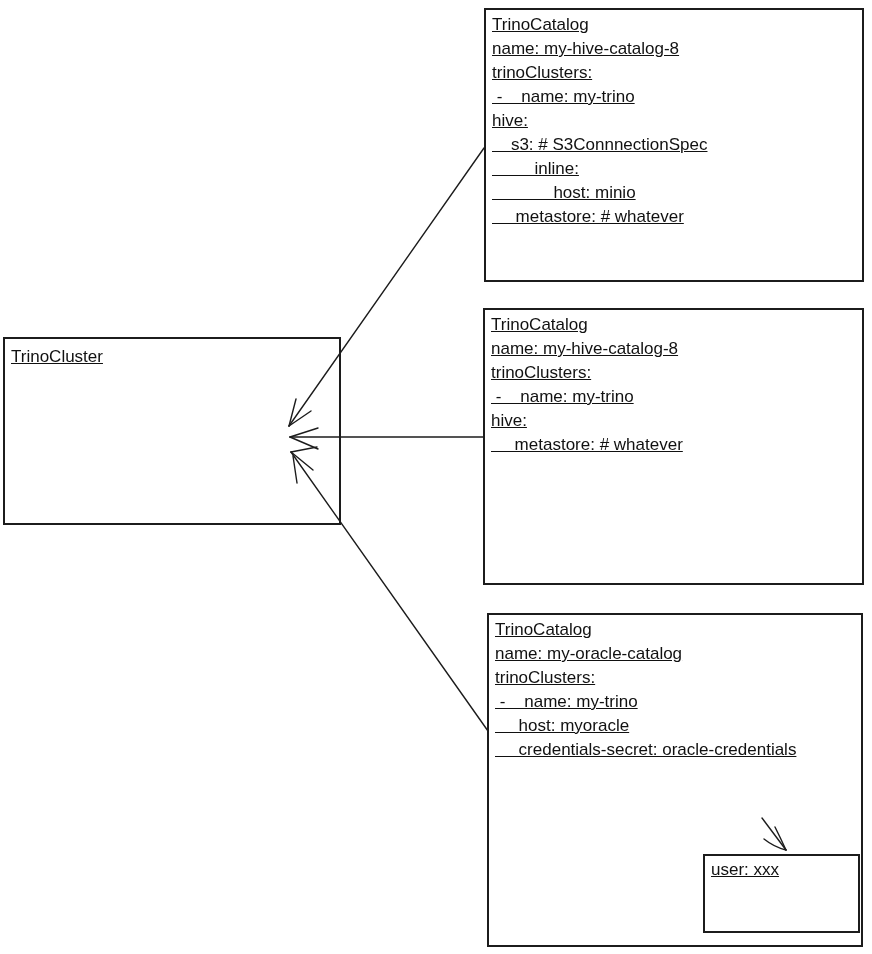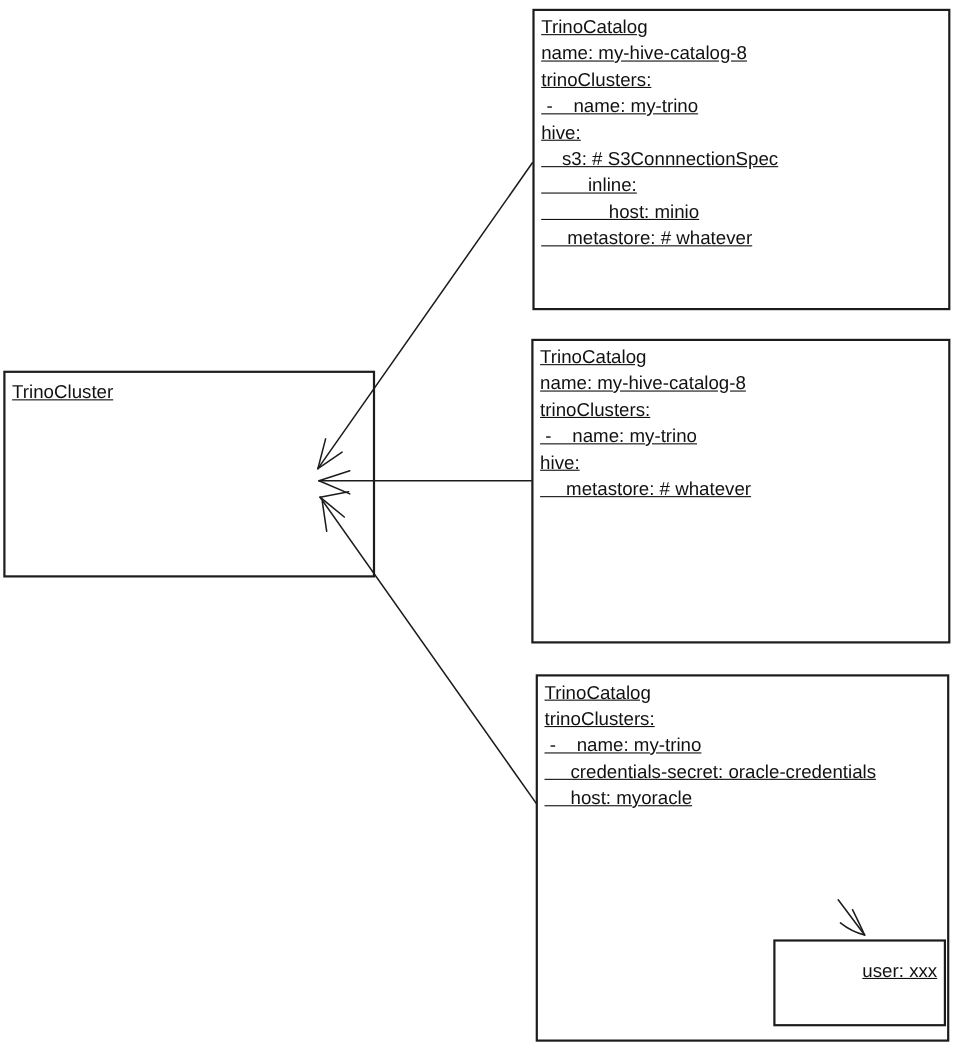--- a/index.html
+++ b/index.html
@@ -27,21 +27,21 @@
     text-decoration: underline;
   }
   .yline {
     white-space: pre;
   }
   .cluster-box { left: 3px;   top: 337px; width: 338px; height: 188px; padding-top: 6px; }
   .cat1-box    { left: 484px; top: 8px;   width: 380px; height: 274px; }
   .cat2-box    { left: 483px; top: 308px; width: 381px; height: 277px; }
   .cat3-box    { left: 487px; top: 613px; width: 376px; height: 334px; }
   .creds-box   { left: 703px; top: 854px; width: 157px; height: 79px;
-                 text-align: right; padding-top: 15px; }
+                 text-align: left; padding-top: 2px; }
   .connectors {
     position: absolute;
     left: 0; top: 0;
     width: 872px;
     height: 954px;
     pointer-events: none;
   }
   .connectors path, .connectors line {
     stroke: #1c1c1c;
     stroke-width: 1.4;
@@ -74,24 +74,25 @@
       <div class="yline">TrinoCatalog</div>
       <div class="yline">name: my-hive-catalog-8</div>
       <div class="yline">trinoClusters:</div>
       <div class="yline"> -    name: my-trino</div>
       <div class="yline">hive:</div>
       <div class="yline">     metastore: # whatever</div>
     </div>
 
   <div class="box cat3-box">
       <div class="yline">TrinoCatalog</div>
+      <div class="yline">name: my-oracle-catalog</div>
       <div class="yline">trinoClusters:</div>
       <div class="yline"> -    name: my-trino</div>
+      <div class="yline">     host: myoracle</div>
       <div class="yline">     credentials-secret: oracle-credentials</div>
-      <div class="yline">     host: myoracle</div>
     </div>
 
   <div class="box creds-box">
       <div class="yline">user: xxx</div>
     </div>
 
   <svg class="connectors" viewBox="0 0 872 954">
 
     <g>
       <path d="M484 148 L289 426"></path>

